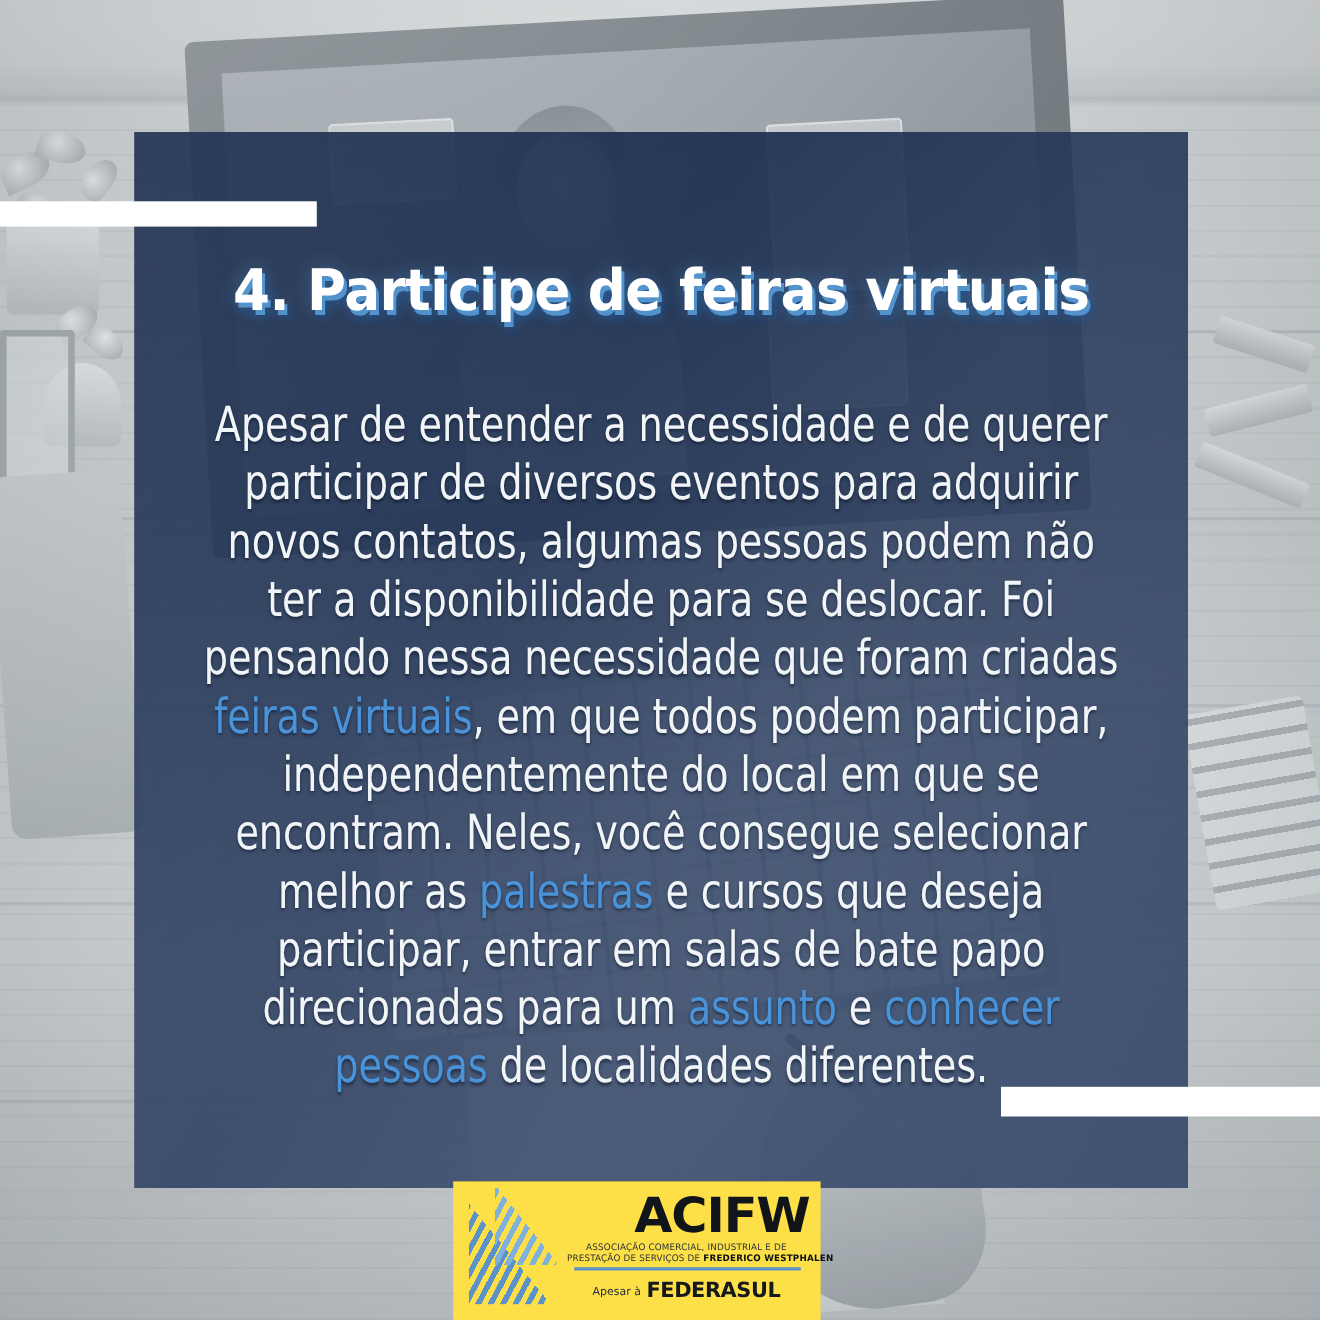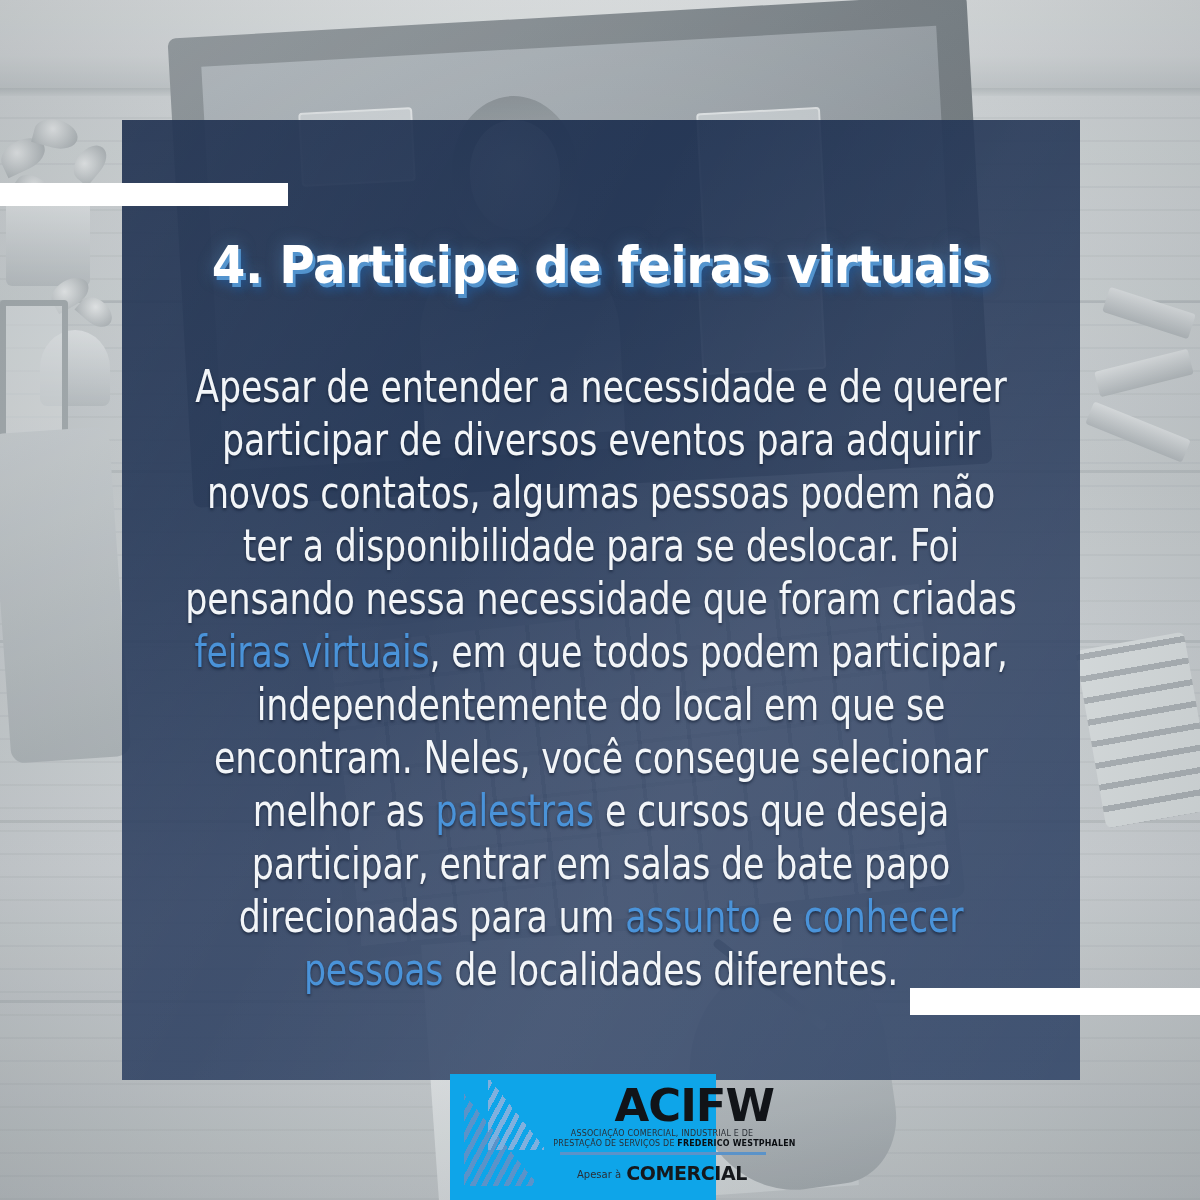--- a/index.html
+++ b/index.html
@@ -156,22 +156,22 @@
     color:#f2f5f8;
     letter-spacing:-.2px;
     text-shadow:0 2px 3px rgba(8,18,38,.55);
     transform:scaleX(.88);
     transform-origin:center top;
   }
   .hl{color:#4a93d9;}
 
   
   .logo-card{
-    position:absolute;left:450px;top:1074px;width:266px;height:126px;z-index:8;
-    background:#0ea5e9;
+    position:absolute;left:412px;top:1074px;width:334px;height:126px;z-index:8;
+    background:#fde047;
   }
   .logo-inner{position:relative;width:330px;height:126px;}
   .logo-mark{
     position:absolute;left:14px;top:16px;width:78px;height:96px;
     background:repeating-linear-gradient(118deg,#5b93c9 0 5px,rgba(255,255,255,0) 5px 10px);
     -webkit-mask-image:linear-gradient(to top right,#000 0 48%,transparent 48% 100%);
             mask-image:linear-gradient(to top right,#000 0 48%,transparent 48% 100%);
   }
   .logo-mark2{
     position:absolute;left:38px;top:6px;width:56px;height:70px;
@@ -264,17 +264,17 @@
   </div>
 
   <div class="logo-card">
     <div class="logo-inner">
       <div class="logo-mark"></div>
       <div class="logo-mark2"></div>
       <div class="logo-acronym">ACIFW</div>
       <div class="logo-sub1">ASSOCIAÇÃO COMERCIAL, INDUSTRIAL E DE</div>
       <div class="logo-sub2"><span>PRESTAÇÃO DE SERVIÇOS DE </span><b>FREDERICO WESTPHALEN</b></div>
       <div class="logo-rule"></div>
-      <div class="logo-fil"><span>Apesar à</span><span class="fed">COMERCIAL</span></div>
+      <div class="logo-fil"><span>Apesar à</span><span class="fed">FEDERASUL</span></div>
     </div>
   </div>
 
 </div>
 
 </body></html>

